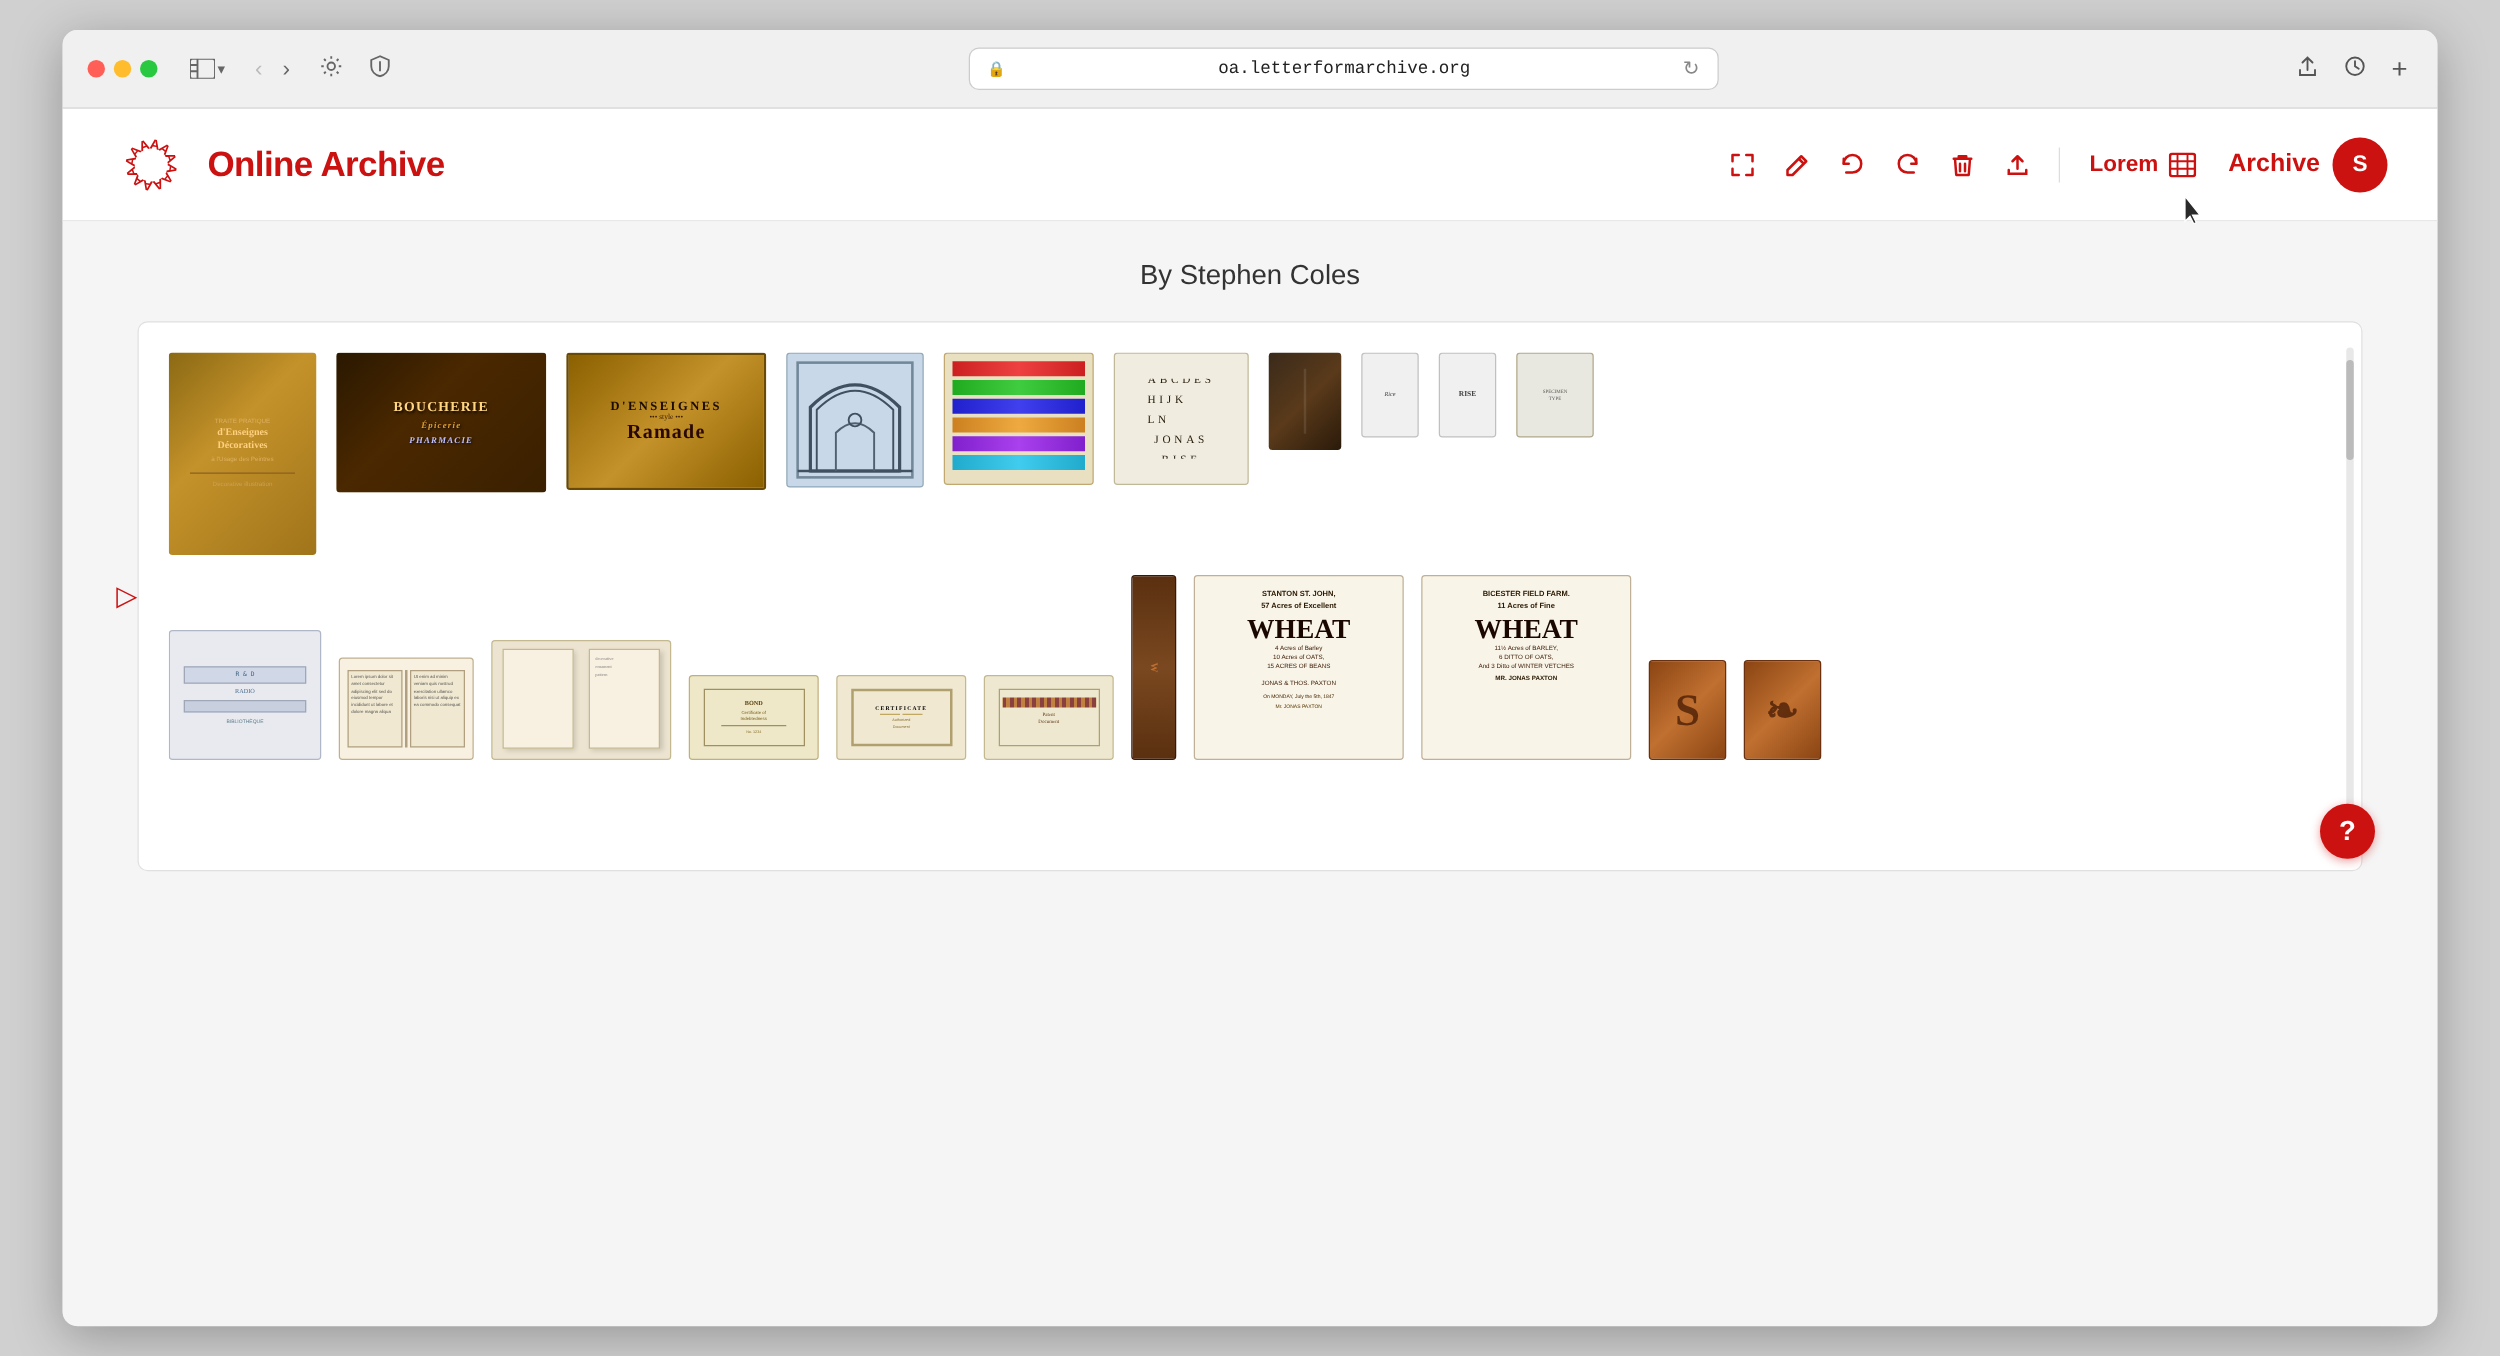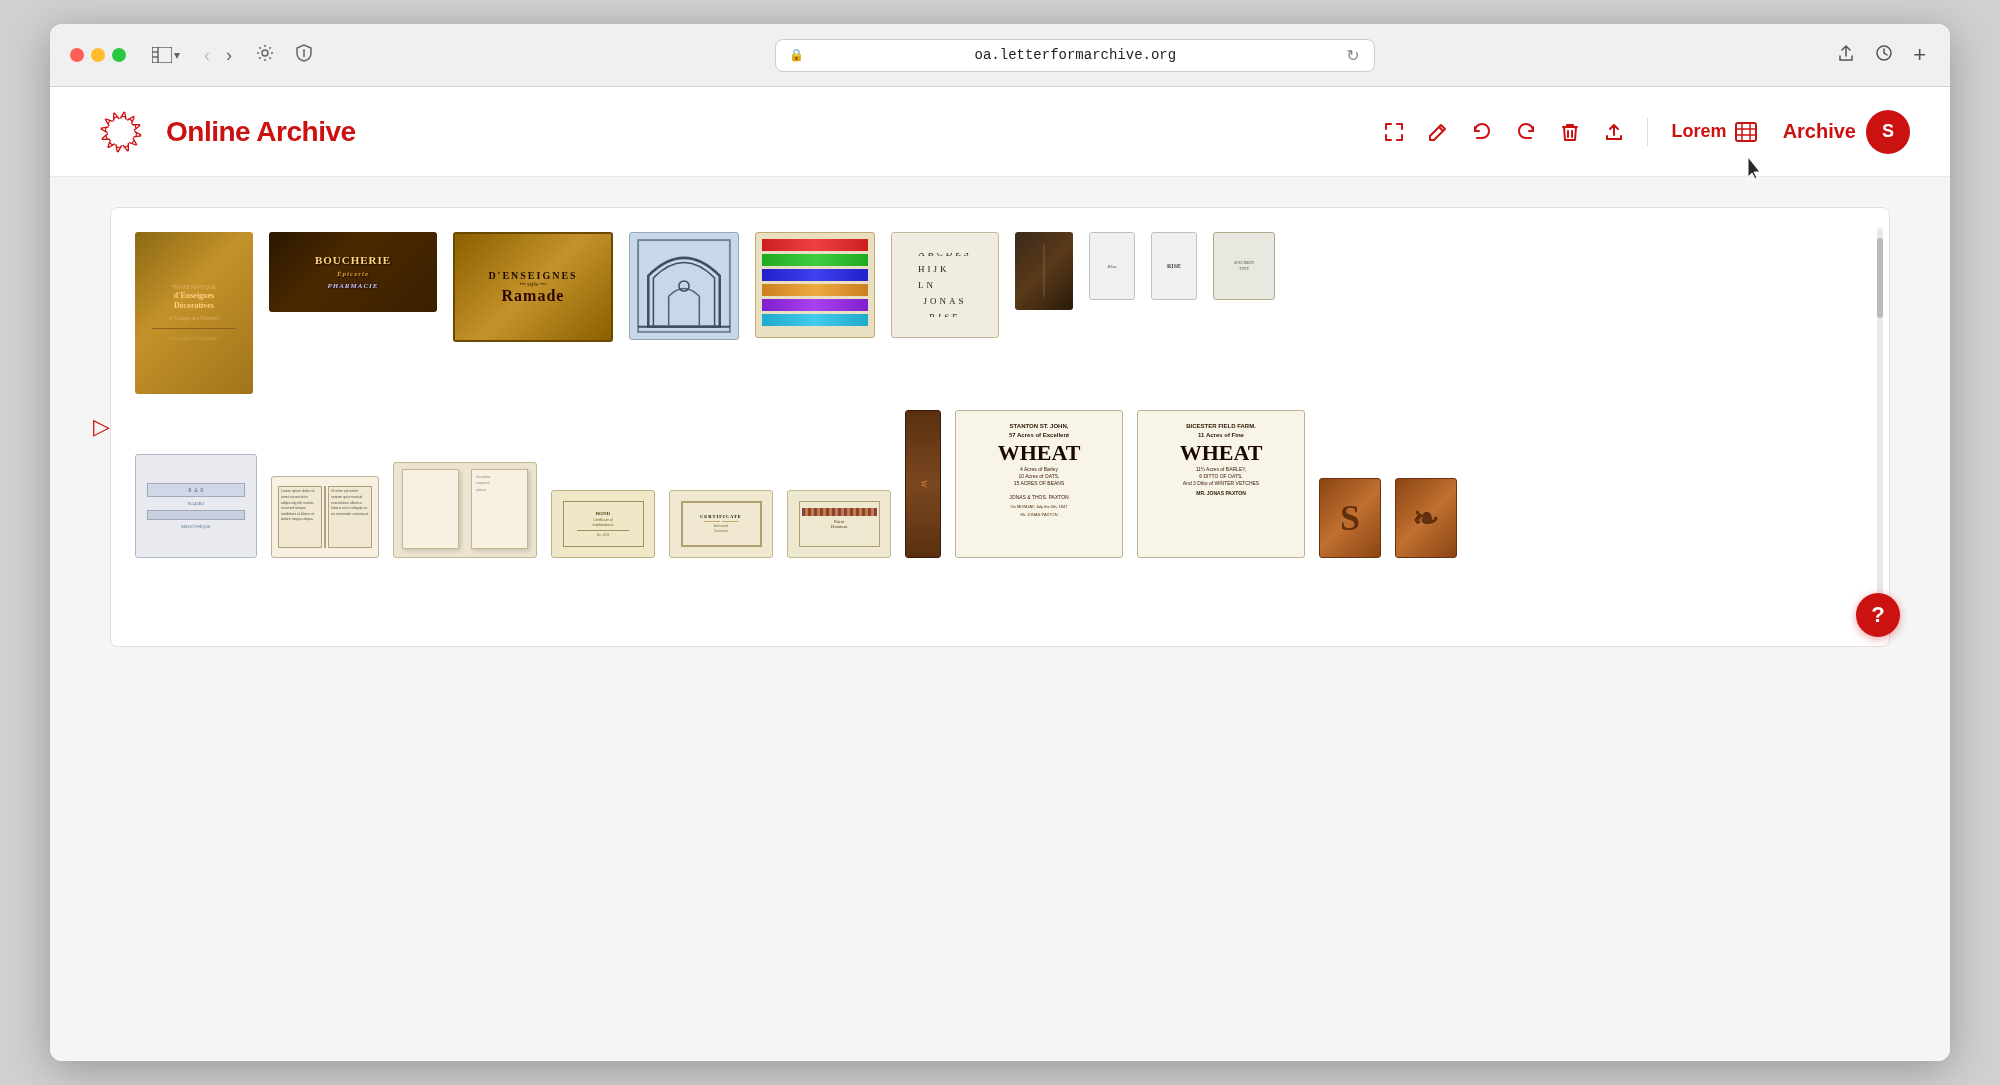--- a/index.html
+++ b/index.html
@@ -289,21 +289,21 @@
     
     .doc-brown {
       background: linear-gradient(135deg, #8B6914 0%, #C4922A 40%, #A0741A 100%);
     }
     .doc-dark {
       background: linear-gradient(135deg, #3A2A1A 0%, #5A3A1A 50%, #2A1A0A 100%);
     }
 
     
     .item-book1 { width: 118px; height: 162px; }
-    .item-signs1 { width: 168px; height: 80px; }
+    .item-signs1 { width: 168px; height: 112px; }
     .item-signs2 { width: 160px; height: 110px; }
     .item-arch { width: 110px; height: 108px; }
     .item-colored { width: 120px; height: 106px; }
     .item-alphabet { width: 108px; height: 106px; }
     .item-book2 { width: 58px; height: 78px; }
     .item-booklet1 { width: 46px; height: 68px; }
     .item-booklet2 { width: 46px; height: 68px; }
     .item-booklet3 { width: 62px; height: 68px; }
 
     
@@ -619,20 +619,21 @@
           <span class="profile-label">Archive</span>
           <div class="profile-avatar">
             <span>S</span>
           </div>
         </div>
       </div>
     </div>
 
     <div class="main-area">
 
+      <p class="collection-author">By Stephen Coles</p>
 
       <div class="gallery-container">
 
         <div class="gallery-play-btn">▷</div>
 
         <div class="gallery-scrollbar">
           <div class="gallery-scrollbar-thumb"></div>
         </div>
 
         <div class="gallery-row">

